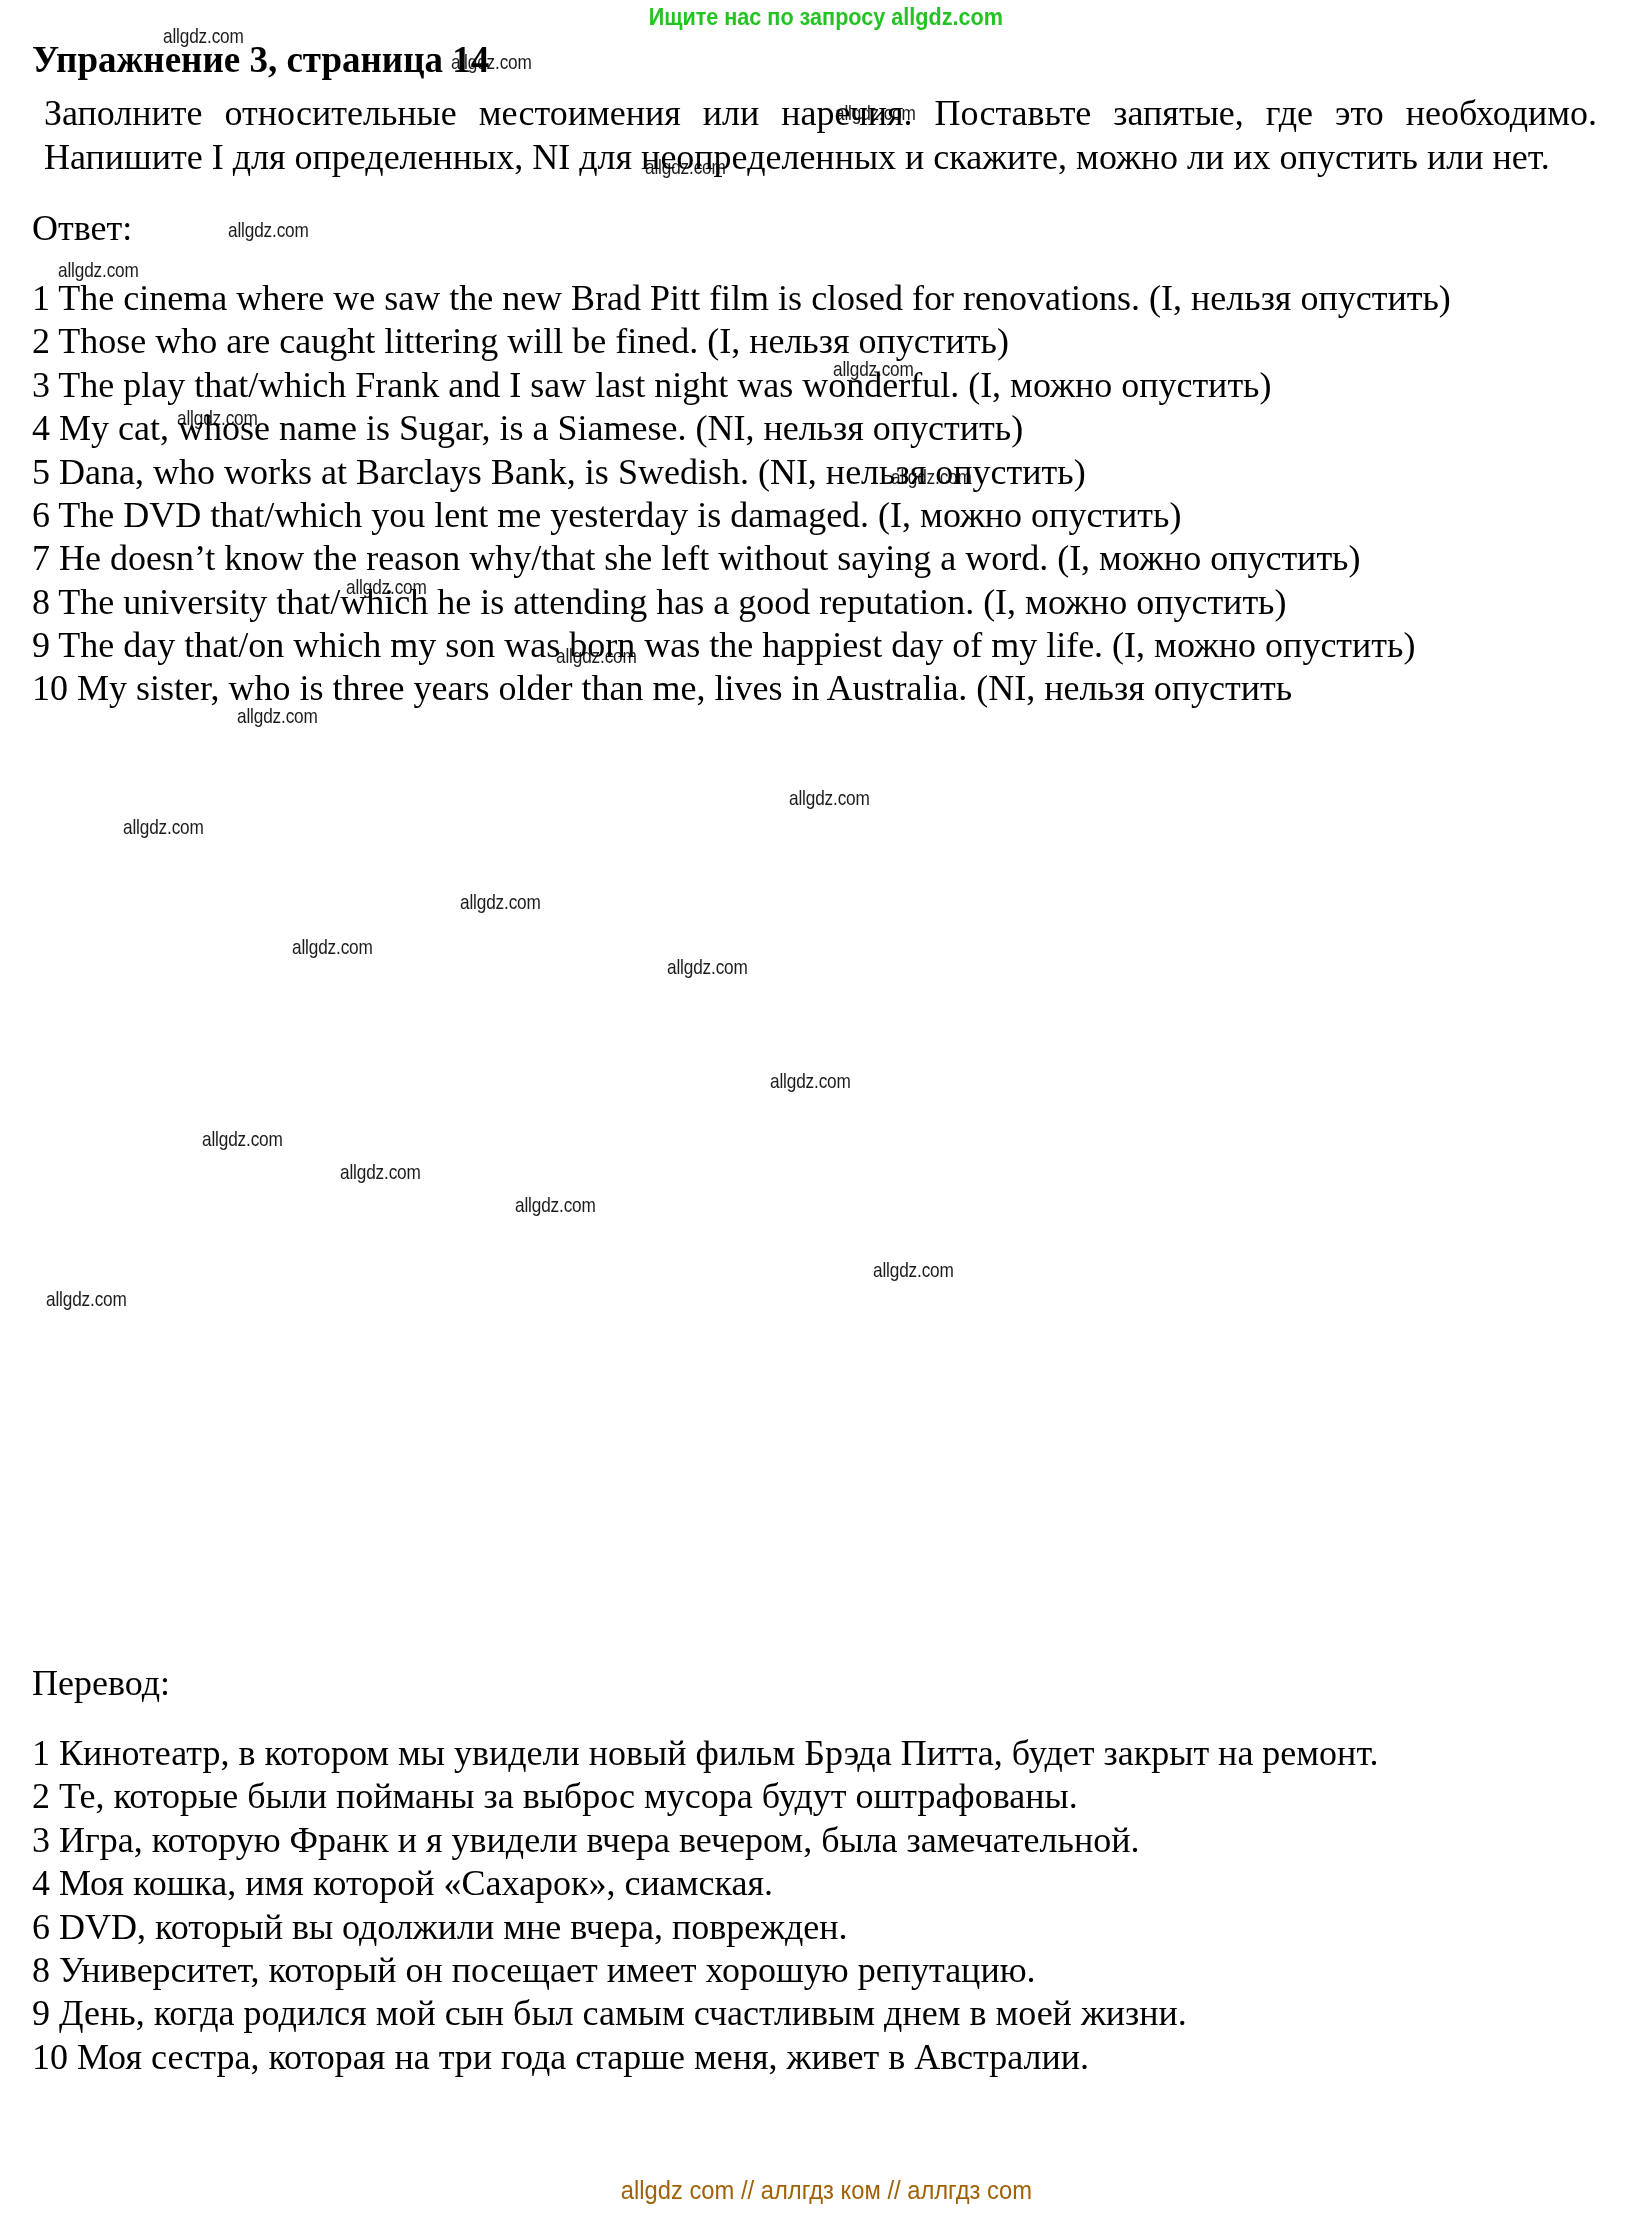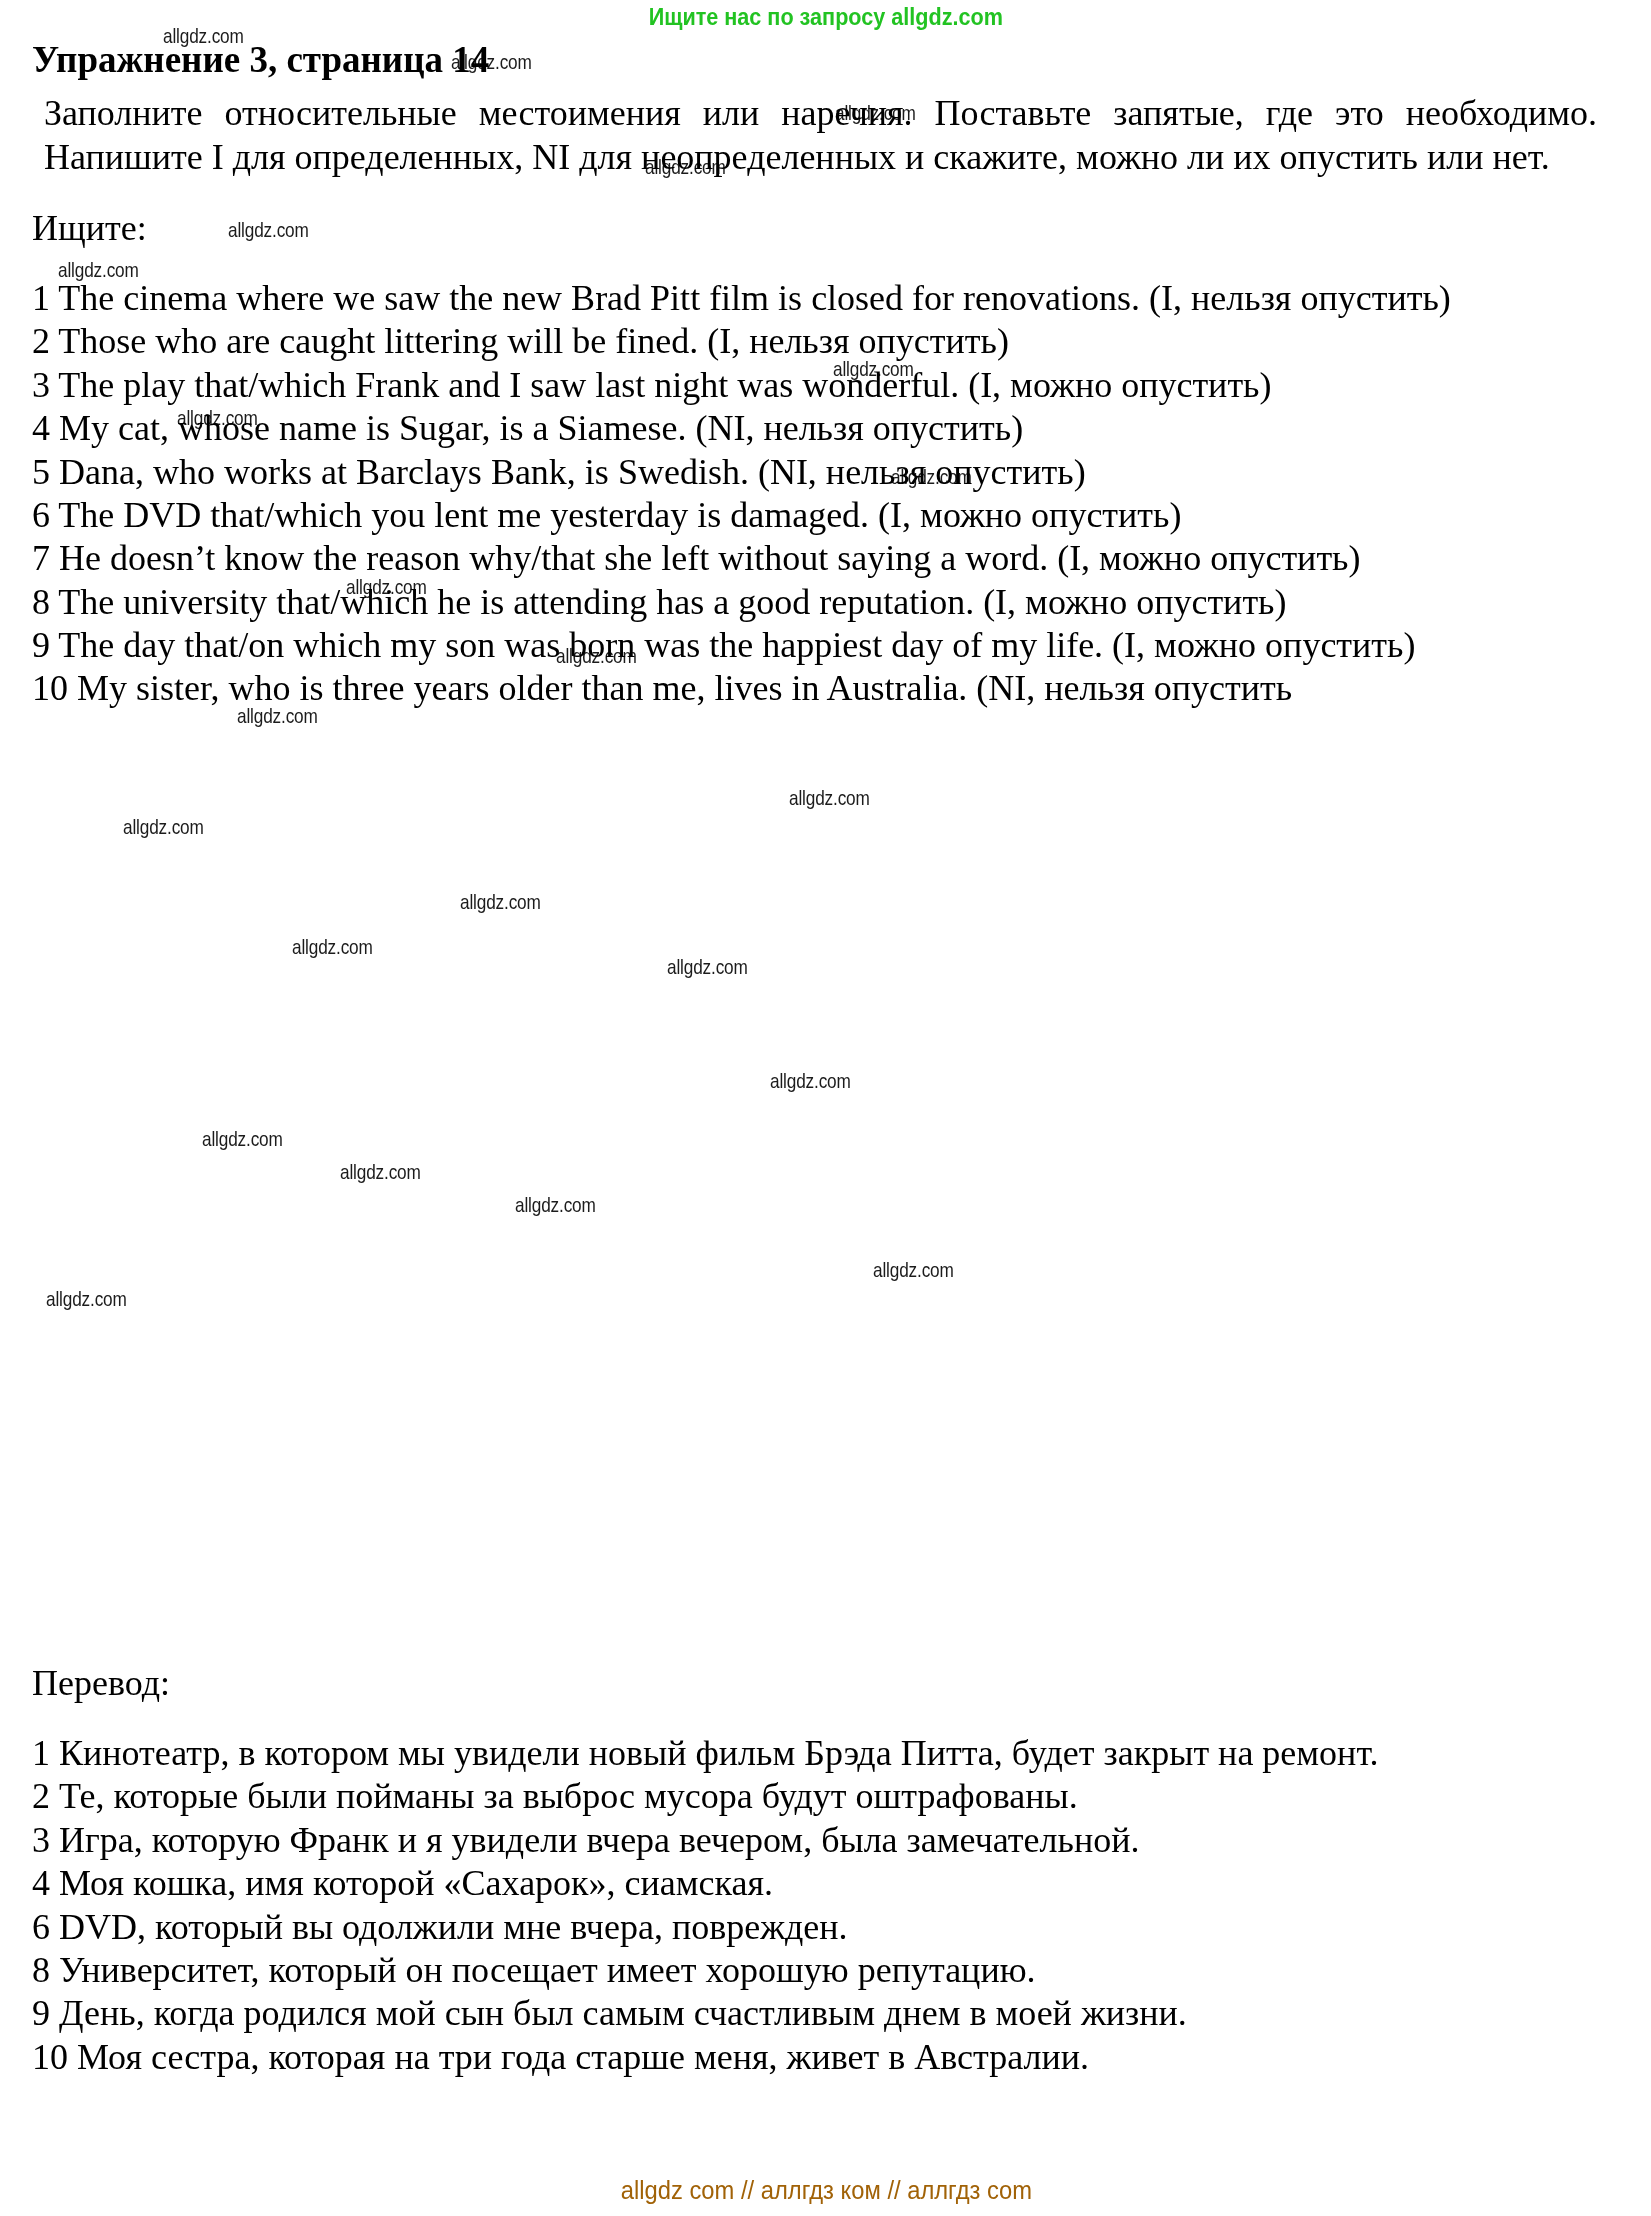--- a/index.html
+++ b/index.html
@@ -153,21 +153,21 @@
       <div class="wm" style="left: 873px; top: 1259px; color: rgb(28, 28, 28);">allgdz.com</div>
       <div class="wm" style="left: 46px; top: 1288px; color: rgb(28, 28, 28);">allgdz.com</div>
     </div>
 
   <div class="col">
 
     <h1 class="title">Упражнение 3, страница 14</h1>
 
     <p class="instr">Заполните относительные местоимения или наречия. Поставьте запятые, где это необходимо. Напишите I для определенных, NI для неопределенных и скажите, можно ли их опустить или нет.</p>
 
-    <p class="sect sect-answer">Ищите:</p>
+    <p class="sect sect-answer">Ответ:</p>
 
     <div class="block block-answers" id="answers-block">
         <p class="item">1 The cinema where we saw the new Brad Pitt film is closed for renovations. (I, нельзя опустить)</p>
         <p class="item">2 Those who are caught littering will be fined. (I, нельзя опустить)</p>
         <p class="item">3 The play that/which Frank and I saw last night was wonderful. (I, можно опустить)</p>
         <p class="item">4 My cat, whose name is Sugar, is a Siamese. (NI, нельзя опустить)</p>
         <p class="item">5 Dana, who works at Barclays Bank, is Swedish. (NI, нельзя опустить)</p>
         <p class="item">6 The DVD that/which you lent me yesterday is damaged. (I, можно опустить)</p>
         <p class="item">7 He doesn’t know the reason why/that she left without saying a word. (I, можно опустить)</p>
         <p class="item">8 The university that/which he is attending has a good reputation. (I, можно опустить)</p>

